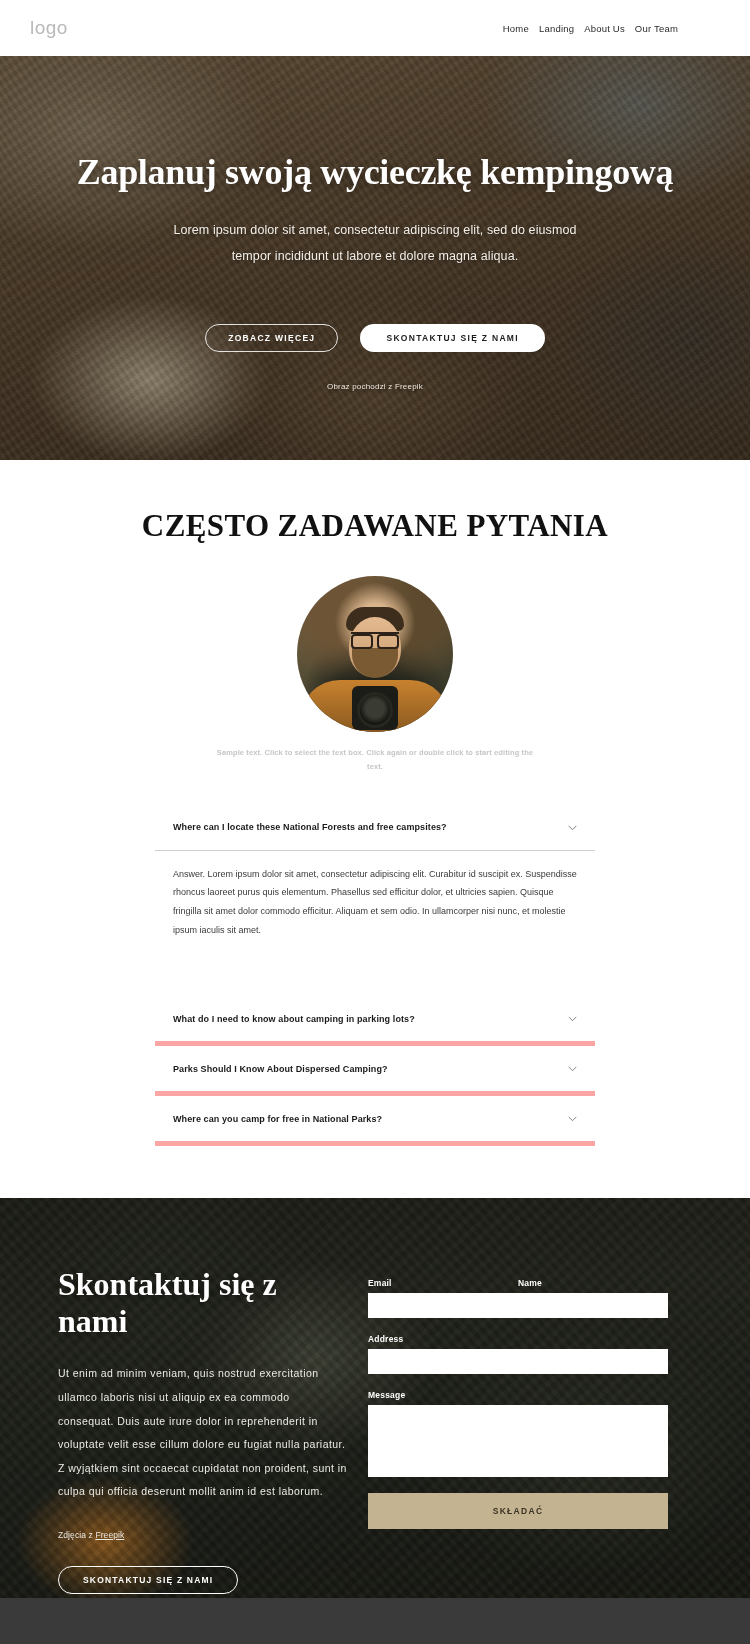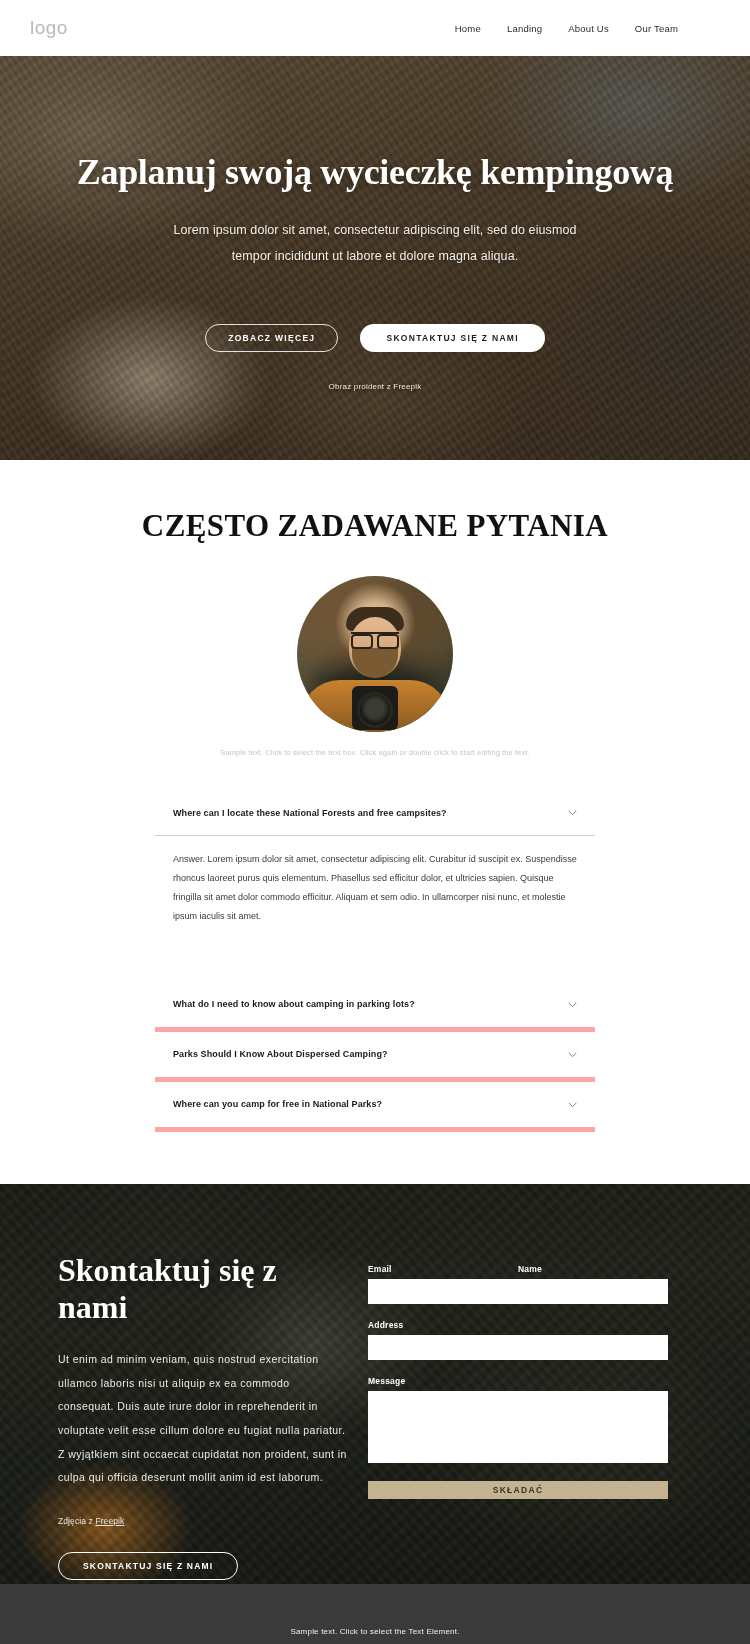--- a/index.html
+++ b/index.html
@@ -14,21 +14,21 @@
 
   
   .header{
     height:56px;background:#fff;display:flex;align-items:center;
     padding:0 30px;position:relative;z-index:20;
   }
   .logo{
     font-family:"Liberation Sans", sans-serif;
     font-size:19px;color:#b9b9b9;letter-spacing:.5px;font-weight:400;
   }
-  .nav{margin-left:auto;display:flex;align-items:center;gap:26px;padding-right:42px;}
+  .nav{margin-left:auto;display:flex;align-items:center;gap:10px;padding-right:42px;}
   .nav a{
     font-size:9.5px;color:#2b2b2b;text-decoration:none;letter-spacing:.2px;
   }
 
   
   .hero{
     position:relative;height:404px;width:750px;overflow:hidden;
     display:flex;flex-direction:column;align-items:center;
   }
   .hero-bg{
@@ -131,21 +131,21 @@
     width:46px;height:44px;border-radius:6px;background:#1b1b18;
   }
   .avatar .lens{
     position:absolute;left:50%;bottom:4px;transform:translateX(-50%);
     width:36px;height:36px;border-radius:50%;
     background:radial-gradient(circle at 50% 45%,#3a3c34 0 40%,#14150f 70%,#0a0b08 100%);
     border:3px solid #26271f;
   }
   .sample-note{
     margin:14px auto 0;max-width:330px;font-size:7.5px;color:#c6c6c6;
-    line-height:1.9;letter-spacing:.1px;
+    line-height:1.9;letter-spacing:.1px;font-weight:bold;
   }
 
   .accordion{width:440px;margin:30px auto 0;text-align:left;}
   .acc-item{border-bottom:5px solid #fca5a5;}
   .acc-item.open{border-bottom:1px solid #cfcfcf;}
   .acc-head{
     display:flex;align-items:center;justify-content:space-between;
     padding:16px 16px 16px 18px;cursor:pointer;
   }
   .acc-q{font-size:9px;font-weight:700;color:#1a1a1a;letter-spacing:.1px;}
@@ -208,21 +208,21 @@
   }
   .field input{
     height:25px;border:none;background:#fff;border-radius:0;outline:none;
     font-family:"Liberation Sans", sans-serif;font-size:9px;padding:0 6px;
   }
   .field textarea{
     height:72px;border:none;background:#fff;border-radius:0;outline:none;resize:none;
     font-family:"Liberation Sans", sans-serif;font-size:9px;padding:5px 6px;
   }
   .btn-submit{
-    width:100%;height:18px;border:none;background:#c3b391;color:#3a3323;
+    width:100%;height:36px;border:none;background:#c3b391;color:#3a3323;
     font-size:8.5px;font-weight:700;letter-spacing:1.3px;cursor:pointer;
     font-family:"Liberation Sans", sans-serif;
   }
 
   
   .footer{
     background:#3a3a3a;height:96px;display:flex;align-items:center;
     justify-content:center;
   }
   .footer-text{font-size:8px;color:#f0f0f0;letter-spacing:.2px;}
@@ -245,21 +245,21 @@
   <div class="hero">
     <div class="hero-bg"></div>
     <div class="hero-shade"></div>
     <div class="hero-inner">
       <div class="hero-title">Zaplanuj swoją wycieczkę kempingową</div>
       <div class="hero-sub">Lorem ipsum dolor sit amet, consectetur adipiscing elit, sed do eiusmod tempor incididunt ut labore et dolore magna aliqua.</div>
       <div class="hero-btns">
         <button class="btn btn-ghost">ZOBACZ WIĘCEJ</button>
         <button class="btn btn-solid">SKONTAKTUJ SIĘ Z NAMI</button>
       </div>
-      <div class="hero-credit">Obraz proident z Freepik</div>
+      <div class="hero-credit">Obraz pochodzi z Freepik</div>
     </div>
   </div>
 
   <div class="faq">
     <div class="faq-title">CZĘSTO ZADAWANE PYTANIA</div>
 
     <div class="avatar">
       <div class="jacket"></div>
       <div class="hair"></div>
       <div class="face"></div>

